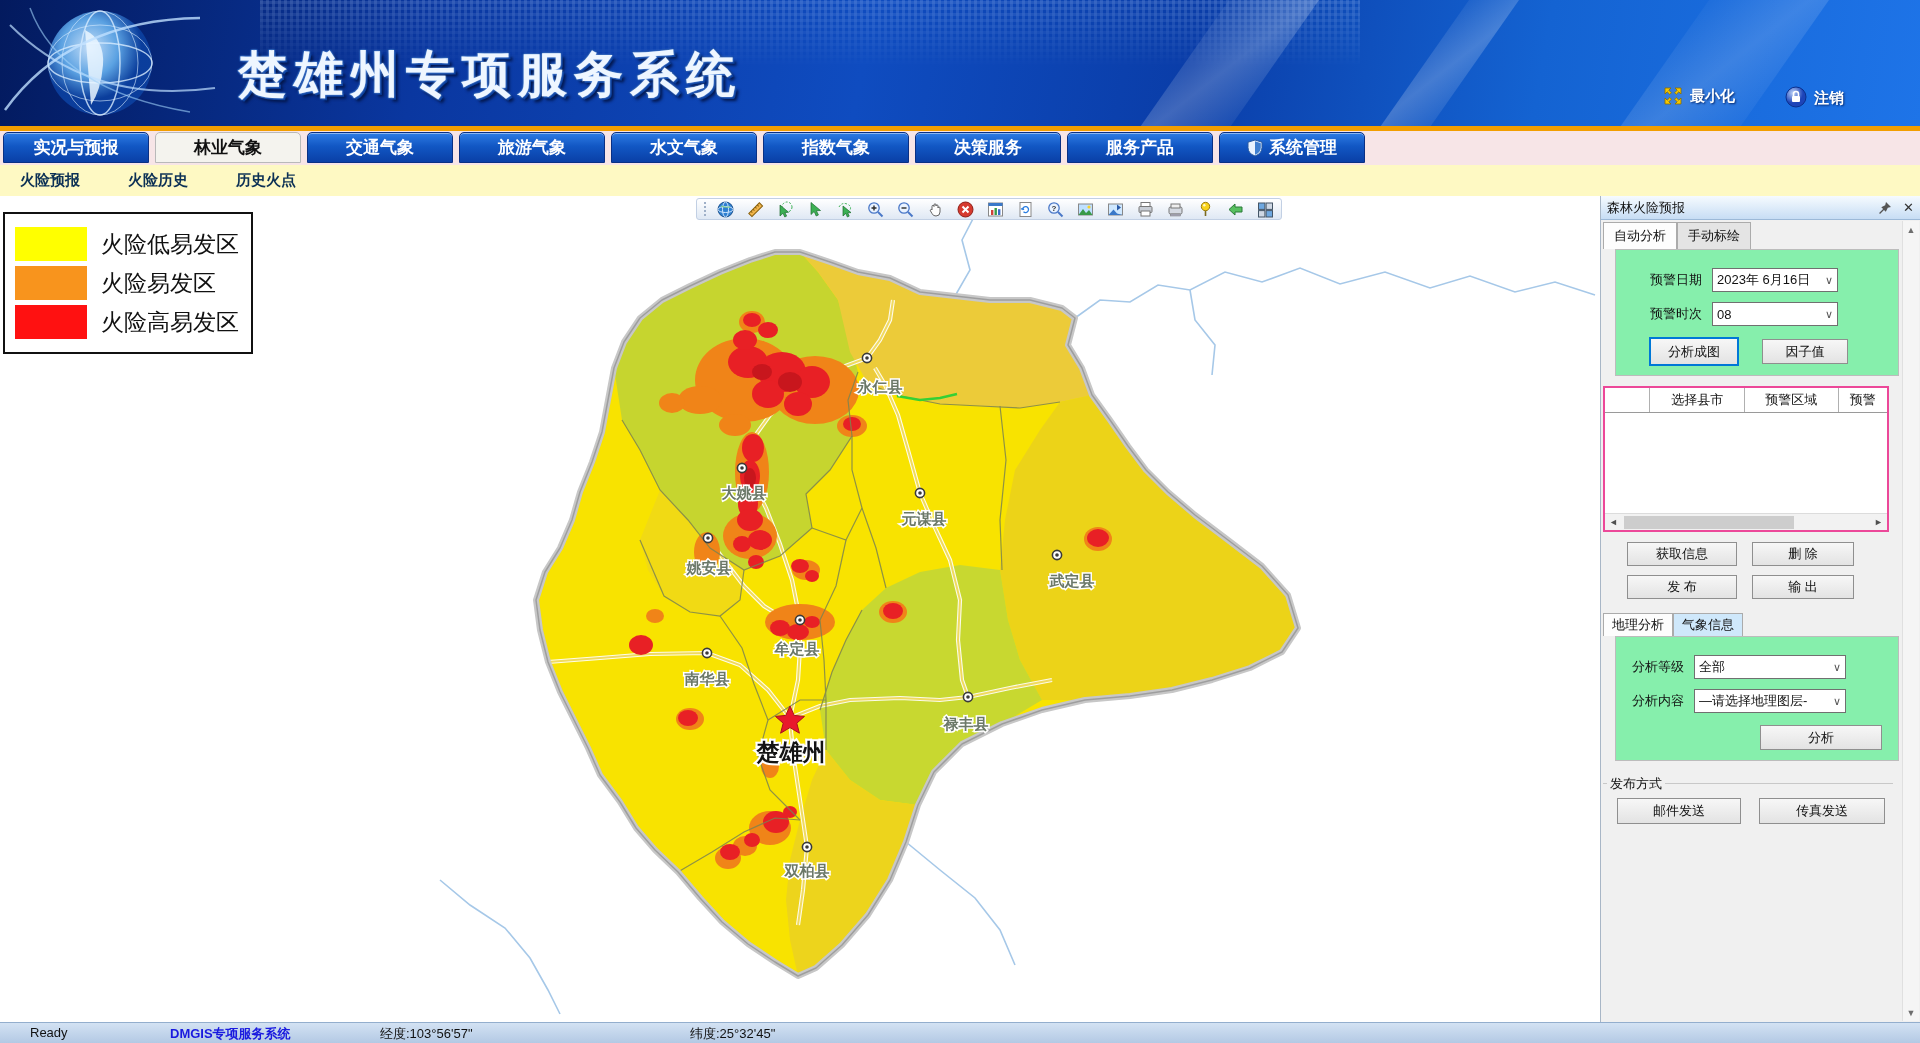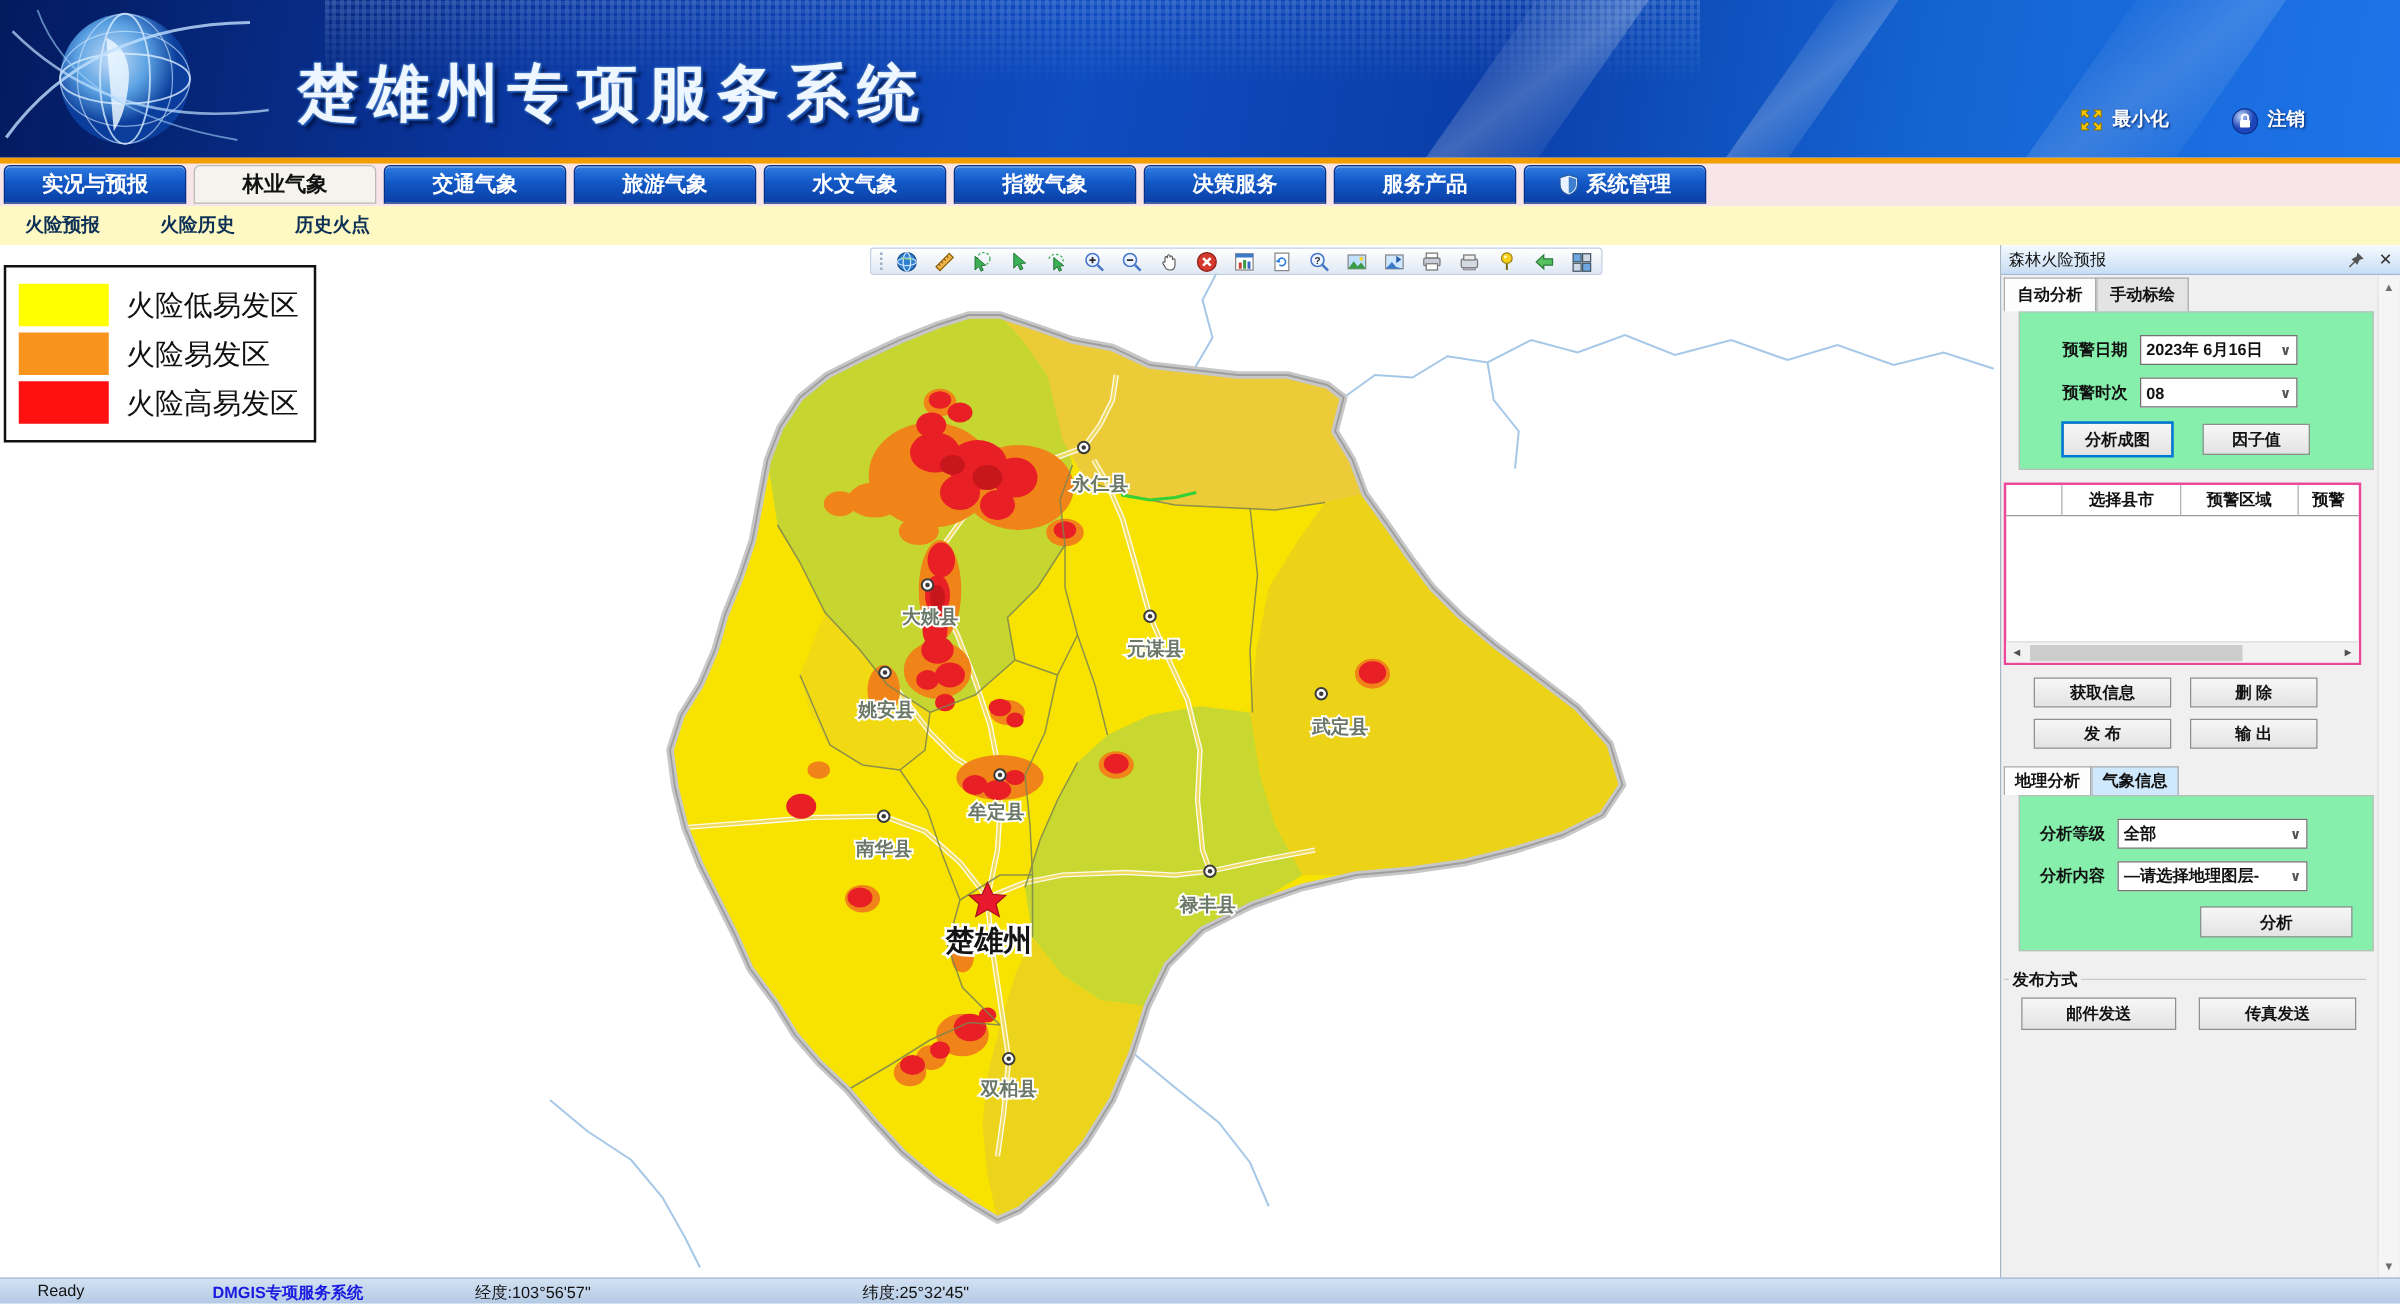--- a/index.html
+++ b/index.html
@@ -13,21 +13,21 @@
     background:linear-gradient(120deg,rgba(255,255,255,0) 0%,rgba(255,255,255,.22) 50%,rgba(255,255,255,0) 100%);
     transform:skewX(-35deg); }
   #header .dots { position:absolute; left:260px; top:0; width:1100px; height:70px; opacity:.35;
     background-image:repeating-linear-gradient(90deg,rgba(190,215,255,.5) 0 3px,transparent 3px 6px),
                      repeating-linear-gradient(0deg,rgba(190,215,255,.4) 0 3px,transparent 3px 6px);
     -webkit-mask-image:linear-gradient(180deg,#000 0%,transparent 95%); mask-image:linear-gradient(180deg,#000 0%,transparent 95%); }
   #globe { position:absolute; left:0; top:0; }
   #page-title { position:absolute; left:238px; top:42px; font-size:49px; font-weight:bold;
     letter-spacing:7px; color:#eef6ff; white-space:nowrap;
     text-shadow:0 0 2px #9cc6ff, 2px 2px 0 #0a3f9e, 4px 4px 3px rgba(2,20,70,.9), -1px -1px 0 #0a3f9e, 1px -1px 0 #0a3f9e, -1px 1px 0 #0a3f9e; }
-  .hdr-btn { position:absolute; top:86px; display:flex; align-items:flex-start; gap:7px; cursor:pointer;
+  .hdr-btn { position:absolute; top:86px; display:flex; align-items:flex-end; gap:7px; cursor:pointer;
     color:#fff; font-size:15px; font-weight:bold; text-shadow:1px 1px 2px #062a70; }
   #btn-minimize { left:1663px; } #btn-logout { left:1785px; }
 
   
   #orange-line { width:1920px; height:5px; background:#f29e00; }
   #tabbar { width:1920px; height:34px; background:#f7e5e7; display:flex; gap:6px; padding-left:3px; }
   .nav-tab { width:146px; height:31px; margin-top:1px; border-radius:5px 5px 0 0; cursor:pointer;
     background:linear-gradient(#2e7ce4 0%,#1257c4 45%,#0a3fa6 100%); border:1px solid #0a3084;
     color:#fff; font-size:17px; font-weight:bold; display:flex; align-items:center; justify-content:center; gap:6px;
     box-shadow:inset 0 1px 0 rgba(255,255,255,.45); }
@@ -61,21 +61,21 @@
     paint-order:stroke; text-anchor:middle; }
   .map-label-big { font-size:23px; font-weight:bold; fill:#141414; stroke:#ffffff; stroke-width:4px;
     paint-order:stroke; text-anchor:middle; }
 
   
   #panel { position:absolute; left:1600px; top:0; width:320px; height:826px; background:#f0f0f0;
     border-left:1px solid #a8b6c6; font-size:13px; color:#111; }
   #panel-titlebar { height:24px; background:linear-gradient(#f6fbff,#c7ddf4); border-bottom:1px solid #9cb9d8;
     display:flex; align-items:center; padding:0 6px; }
   #panel-title { flex:1; font-size:13px; }
-  .panel-body { position:relative; width:302px;font-weight:bold; }
+  .panel-body { position:relative; width:302px; }
   #panel-scrollbar { position:absolute; right:1px; top:25px; width:17px; height:800px; background:#f5f5f5;
     border-left:1px solid #e0e0e0; }
   .sb-arrow { position:absolute; left:0; width:16px; height:17px; color:#6e6e6e; font-size:9px;
     display:flex; align-items:center; justify-content:center; cursor:pointer; background:#f5f5f5; }
   .ptabs { display:flex; margin:2px 0 0 2px; }
   .ptab { padding:4px 10px; border:1px solid #ababab; border-bottom:none; background:#e4e4e4; cursor:pointer; }
   .ptab.active { background:#fdfdfd; position:relative; z-index:2; }
   .tabpage { margin-left:14px; width:284px; border:1px solid #bcbcbc; background:#86efac; padding:12px 8px 10px 8px; }
   .frow { display:flex; align-items:center; margin:6px 0 10px 26px; }
   .frow .flabel { width:62px; }

